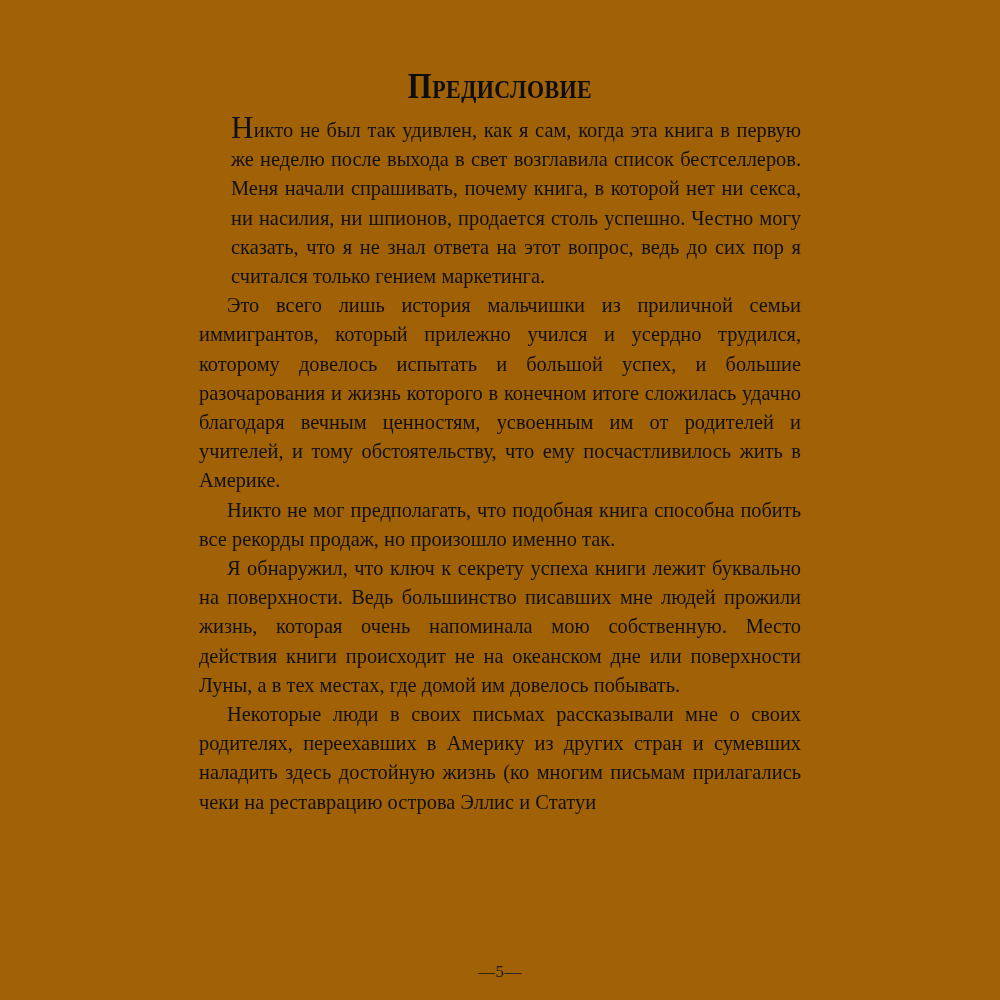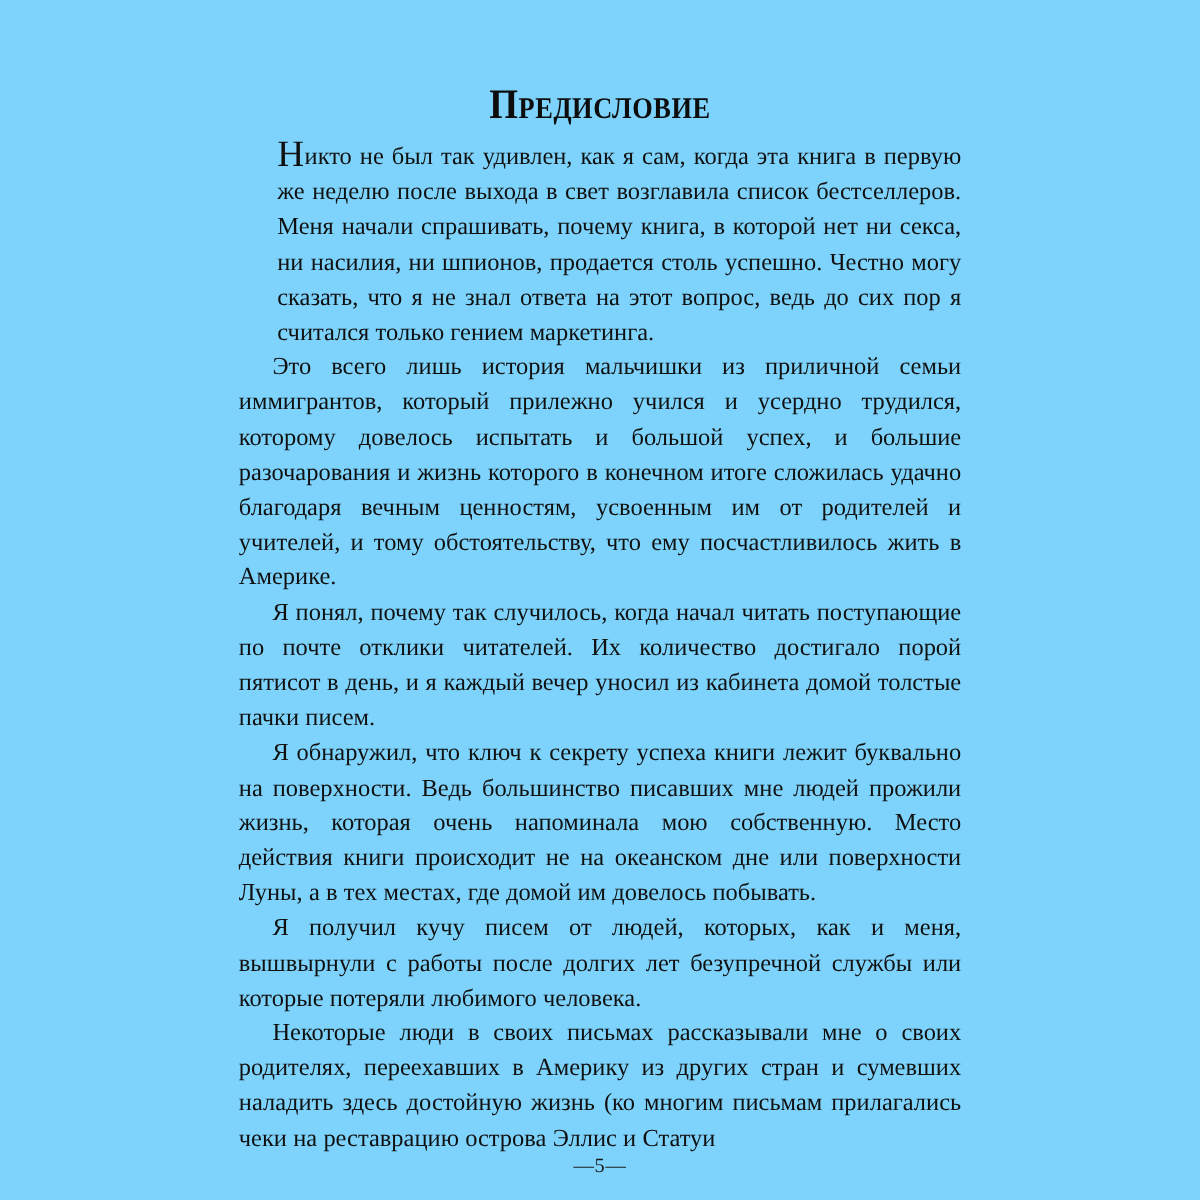--- a/index.html
+++ b/index.html
@@ -6,21 +6,21 @@
   html, body {
     margin: 0;
     padding: 0;
     background: #ffffff;
   }
 
   .page {
     position: relative;
     width: 1000px;
     height: 1000px;
-    background: #7dd3fc;
+    background: #a16207;
     overflow: hidden;
     font-family: "Liberation Serif", "DejaVu Serif", serif;
     color: #111111;
     box-sizing: border-box;
   }
 
   
   .chapter-title {
     position: absolute;
     top: 45px;
@@ -90,26 +90,25 @@
 <div class="page">
 
   <h1 class="chapter-title">Предисловие</h1>
 
   <div class="text-block">
 
     <p class="para first"><span class="raised-cap">Н</span><span>икто не был так удивлен, как я сам, когда эта книга в первую же неделю после выхода в свет возглавила список бестселлеров. Меня начали спрашивать, почему книга, в которой нет ни секса, ни насилия, ни шпионов, продается столь успешно. Честно могу сказать, что я не знал ответа на этот вопрос, ведь до сих пор я считался только гением маркетинга.</span></p>
 
     <p class="para">Это всего лишь история мальчишки из приличной семьи иммигрантов, который прилежно учился и усердно трудился, которому довелось испытать и большой успех, и большие разочарования и жизнь которого в конечном итоге сложилась удачно благодаря вечным ценностям, усвоенным им от родителей и учителей, и тому обстоятельству, что ему посчастливилось жить в Америке.</p>
 
+    <p class="para">Никто не мог предполагать, что подобная книга способна побить все рекорды продаж, но произошло именно так.</p>
 
-    <p class="para">Я понял, почему так случилось, когда начал читать поступающие по почте отклики читателей. Их количество достигало порой пятисот в день, и я каждый вечер уносил из кабинета домой толстые пачки писем.</p>
 
     <p class="para">Я обнаружил, что ключ к секрету успеха книги лежит буквально на поверхности. Ведь большинство писавших мне людей прожили жизнь, которая очень напоминала мою собственную. Место действия книги происходит не на океанском дне или поверхности Луны, а в тех местах, где домой им довелось побывать.</p>
 
-    <p class="para">Я получил кучу писем от людей, которых, как и меня, вышвырнули с работы после долгих лет безупречной службы или которые потеряли любимого человека.</p>
 
     <p class="para">Некоторые люди в своих письмах рассказывали мне о своих родителях, переехавших в Америку из других стран и сумевших наладить здесь достойную жизнь (ко многим письмам прилагались чеки на реставрацию острова Эллис и Статуи</p>
 
   </div>
 
   <div class="folio">—5—</div>
 
 </div>
 
 </body></html>

